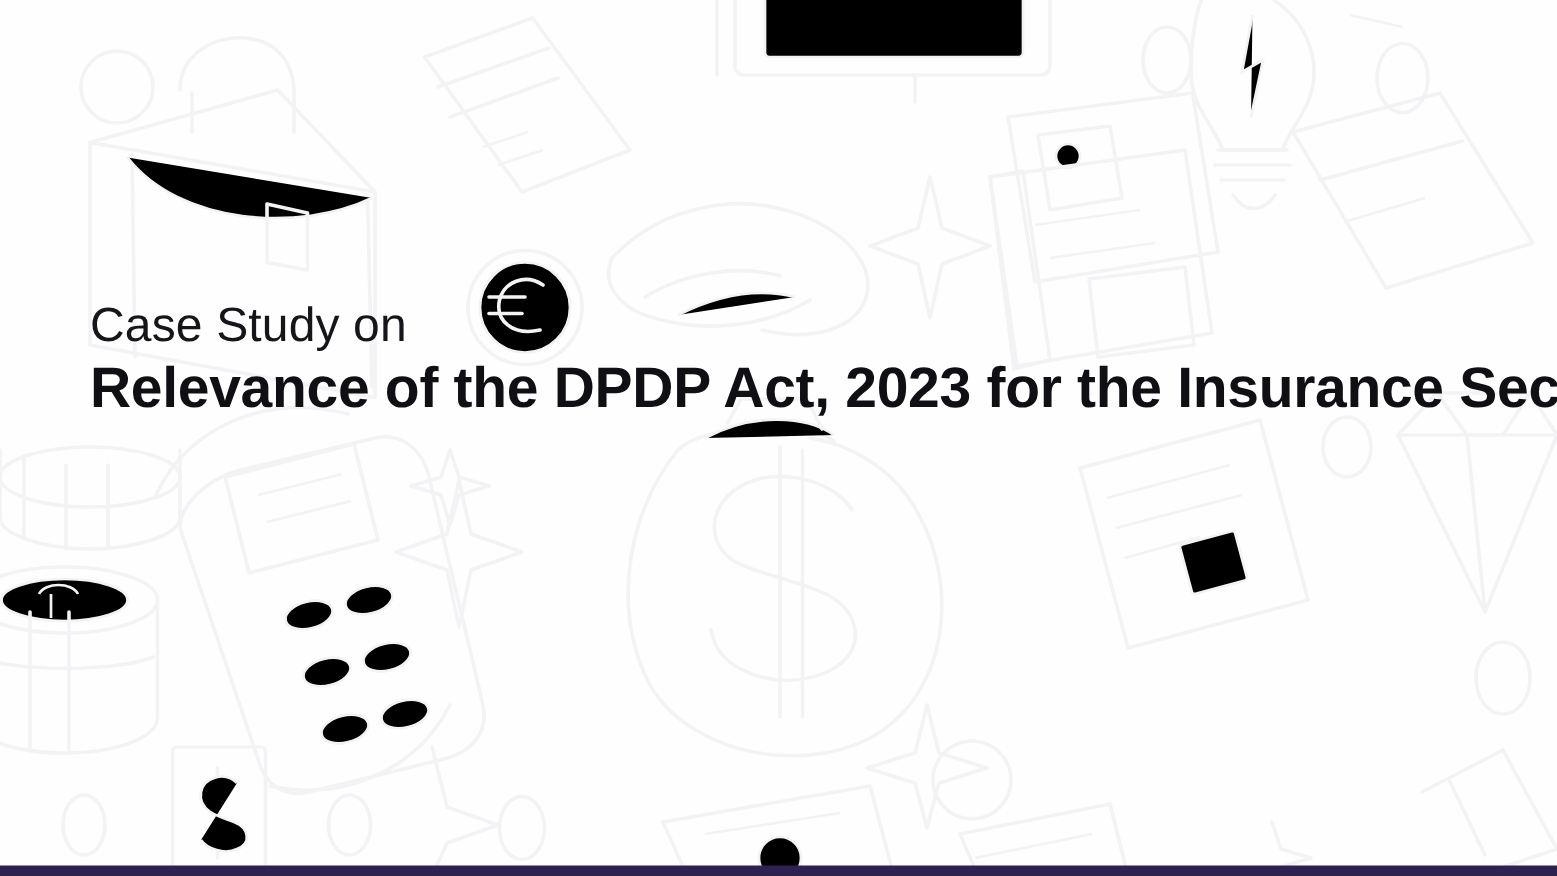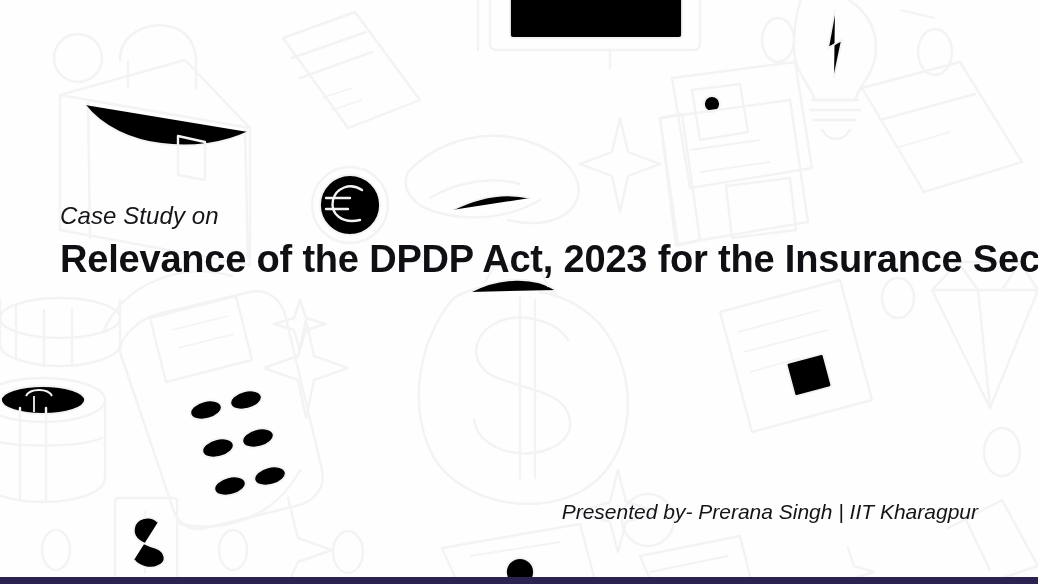--- a/index.html
+++ b/index.html
@@ -35,22 +35,21 @@
   .dood-thin { stroke-width:1.8; }
 
   
   #title-block {
     position:absolute;
     left:60px;
     top:200px;
     width:920px;
   }
   #eyebrow {
-    font-style:italic;
-    font-size:24px;
+    font-size:32px;
     line-height:32px;
     color:#16161a;
     letter-spacing:0.1px;
     white-space:nowrap;
   }
   #main-title {
     font-size:38px;
     font-weight:700;
     line-height:48px;
     color:#101014;
@@ -275,17 +274,16 @@
 
       <circle class="dood" cx="648" cy="520" r="26" style="stroke: rgb(243, 243, 245);"></circle>
     </svg>
   </div>
 
   <div id="title-block">
     <div id="eyebrow" style="color: rgb(22, 22, 26);">Case Study on</div>
     <h1 id="main-title" style="color: rgb(16, 16, 20);">Relevance of the DPDP Act, 2023 for the Insurance Sector</h1>
   </div>
 
-  <div id="presenter-line" style="color: rgb(21, 21, 25);">Presented by- Prerana Singh | IIT Kharagpur</div>
 
   <div id="bottom-accent-bar" style="background: rgb(45, 33, 80);"></div>
 
 </div>
 
 </body></html>

